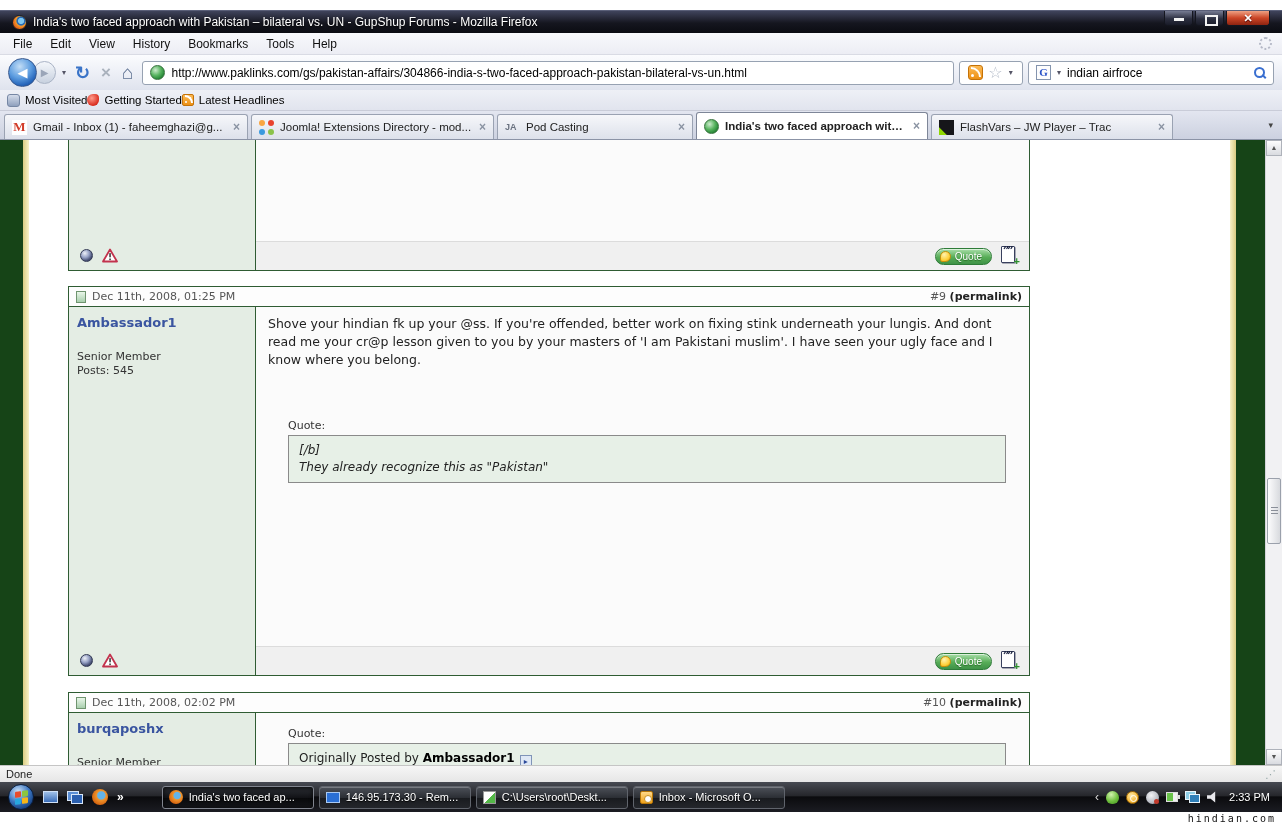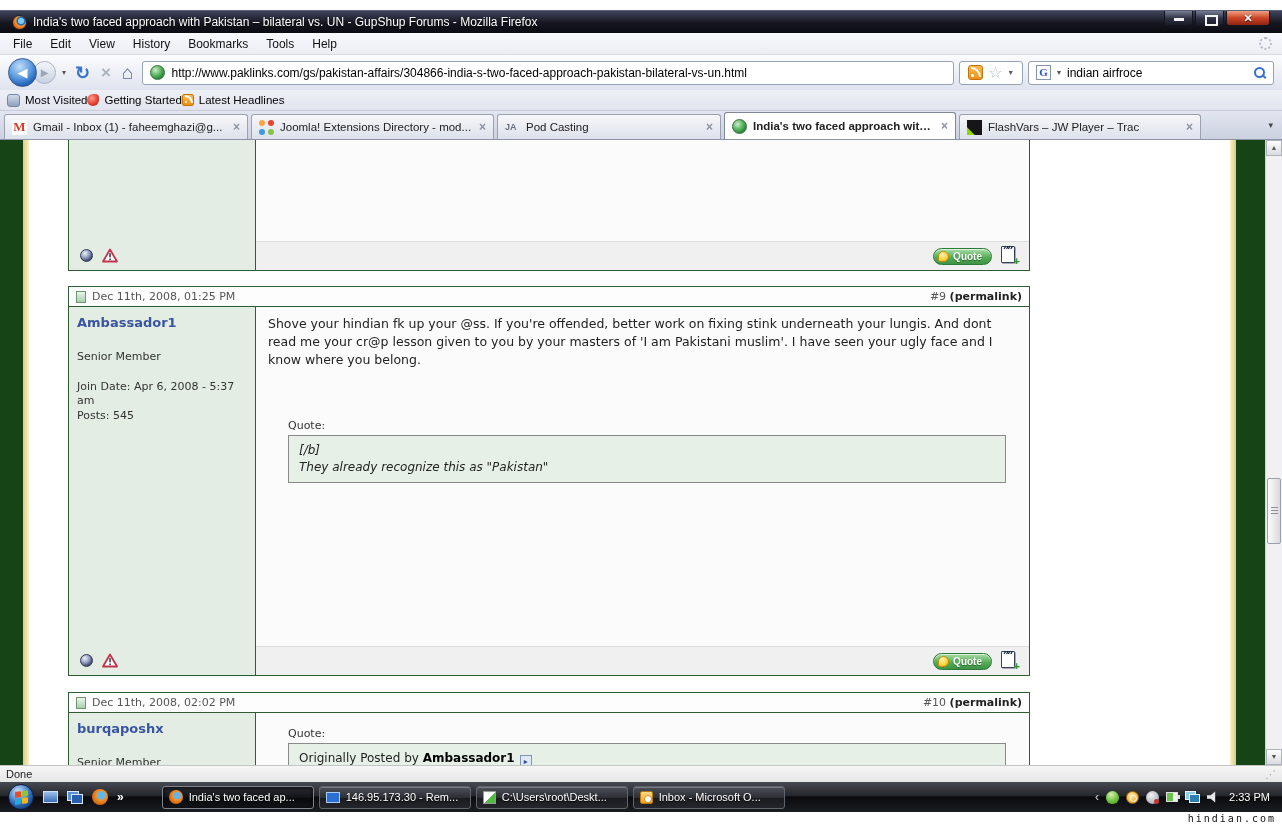--- a/index.html
+++ b/index.html
@@ -170,21 +170,21 @@
   .viewpost-icon::before { content:"\25B8"; }
   .bbcode { font-style:italic; }
 
   .orb { width:13px; height:13px; border-radius:50%; border:1px solid #333a55;
     background:radial-gradient(circle at 35% 30%,#eef1f8,#98a3c6 40%,#4a5378 70%,#262b45); }
   .quote-btn { height:17px; padding:0 9px 0 4px; border-radius:9px; display:flex; align-items:center; gap:4px;
     background:linear-gradient(#aadfaa,#57ad57 55%,#3f9247); border:1px solid #2e7b38;
     box-shadow:inset 0 1px 0 rgba(255,255,255,.6); }
   .qb-icon { width:11px; height:11px; border-radius:50% 50% 50% 2px; flex:0 0 auto;
     background:radial-gradient(circle at 35% 30%,#fff3b0,#ffd23e 60%,#eaa50c); border:1px solid #c8900a; }
-  .qb-label { font-size:10px; font-weight:bold; color:#fff; text-shadow:0 1px 1px rgba(0,60,0,.55); }
+  .qb-label { font-size:10px; font-weight:normal; color:#fff; text-shadow:0 1px 1px rgba(0,60,0,.55); }
   .mq-icon { width:21px; height:20px; position:relative; }
   .mq-page { position:absolute; left:2px; top:0; width:14px; height:17px; background:#fff;
     border:1px solid #39405e; border-radius:1px; box-shadow:1px 1px 0 #a8aab4; }
   .mq-page::before { content:"\201D\201D"; position:absolute; left:1px; top:-3px;
     font-family:"DejaVu Serif",serif; font-weight:bold; font-size:11px; color:#1c2340; letter-spacing:-2px; }
   .mq-plus { position:absolute; right:0; bottom:-1px; color:#2f8f2f; font-size:11px; font-weight:bold; }
 
   
   .statusbar { position:absolute; top:765px; left:0; right:0; height:17px;
     background:linear-gradient(#f6f6f6,#e6e6e6); border-top:1px solid #c5c5c5;
@@ -331,21 +331,21 @@
     <div class="tab" style="width:243px">
       <span class="fav fav-joomla">
           <span class="j1"></span>
           <span class="j2"></span>
           <span class="j3"></span>
           <span class="j4"></span>
         </span>
       <span class="tab-label">Joomla! Extensions Directory - mod...</span>
       <span class="tab-close">×</span>
     </div>
-    <div class="tab" style="width:224px">
+    <div class="tab" style="width:196px">
       <span class="fav fav-ja">JA</span>
       <span class="tab-label">Pod Casting</span>
       <span class="tab-close">×</span>
     </div>
     <div class="tab active" style="width:232px">
       <span class="fav fav-pak"></span>
       <span class="tab-label">India's two faced approach with P...</span>
       <span class="tab-close">×</span>
     </div>
     <div class="tab" style="width:242px">
@@ -395,21 +395,20 @@
           <span>Dec 11th, 2008, 01:25 PM</span>
           <span class="p-permalink-wrap">
             <span>#9</span>
             <span class="p-permalink">(permalink)</span>
           </span>
         </div>
         <div class="p-row p-body">
           <div class="p-left user-cell">
             <div class="user-name">Ambassador1</div>
             <div class="user-title">Senior Member</div>
-            <div class="user-join">Join Date: Apr 6, 2008 - 5:37 am</div>
             <div class="user-posts">Posts: 545</div>
           </div>
           <div class="p-right msg-cell">
             <div class="post-text">Shove your hindian fk up your @ss. If you're offended, better work on fixing stink underneath your lungis. And dont read me your cr@p lesson given to you by your masters of 'I am Pakistani muslim'. I have seen your ugly face and I know where you belong.</div>
             <div class="quote-label">Quote:</div>
             <div class="quote-box">
               <div class="bbcode">[/b]</div>
               <div class="bbcode">They already recognize this as "Pakistan"</div>
             </div>
           </div>

